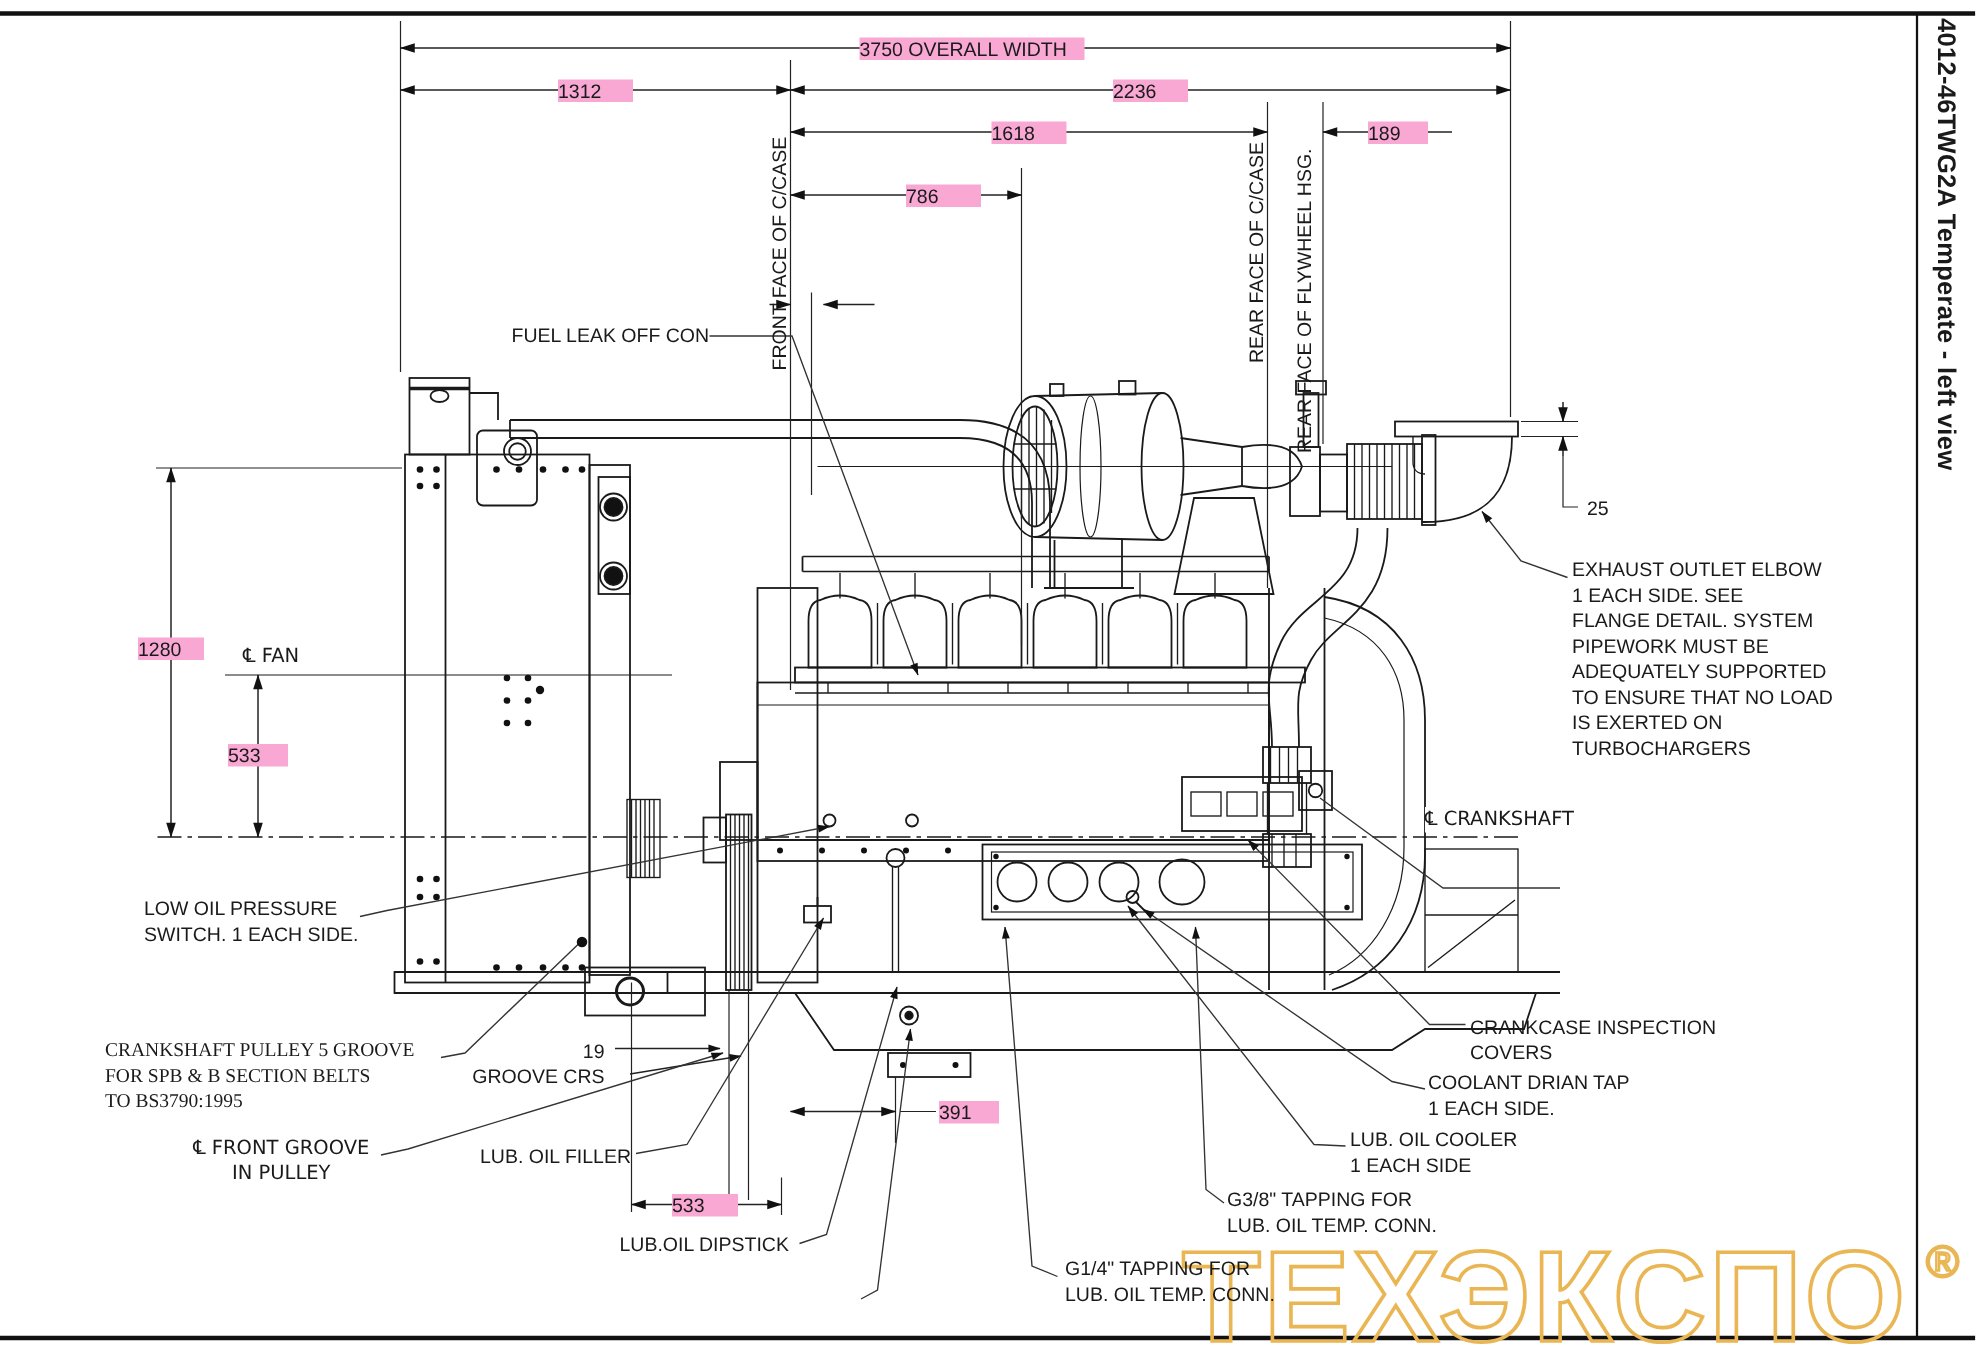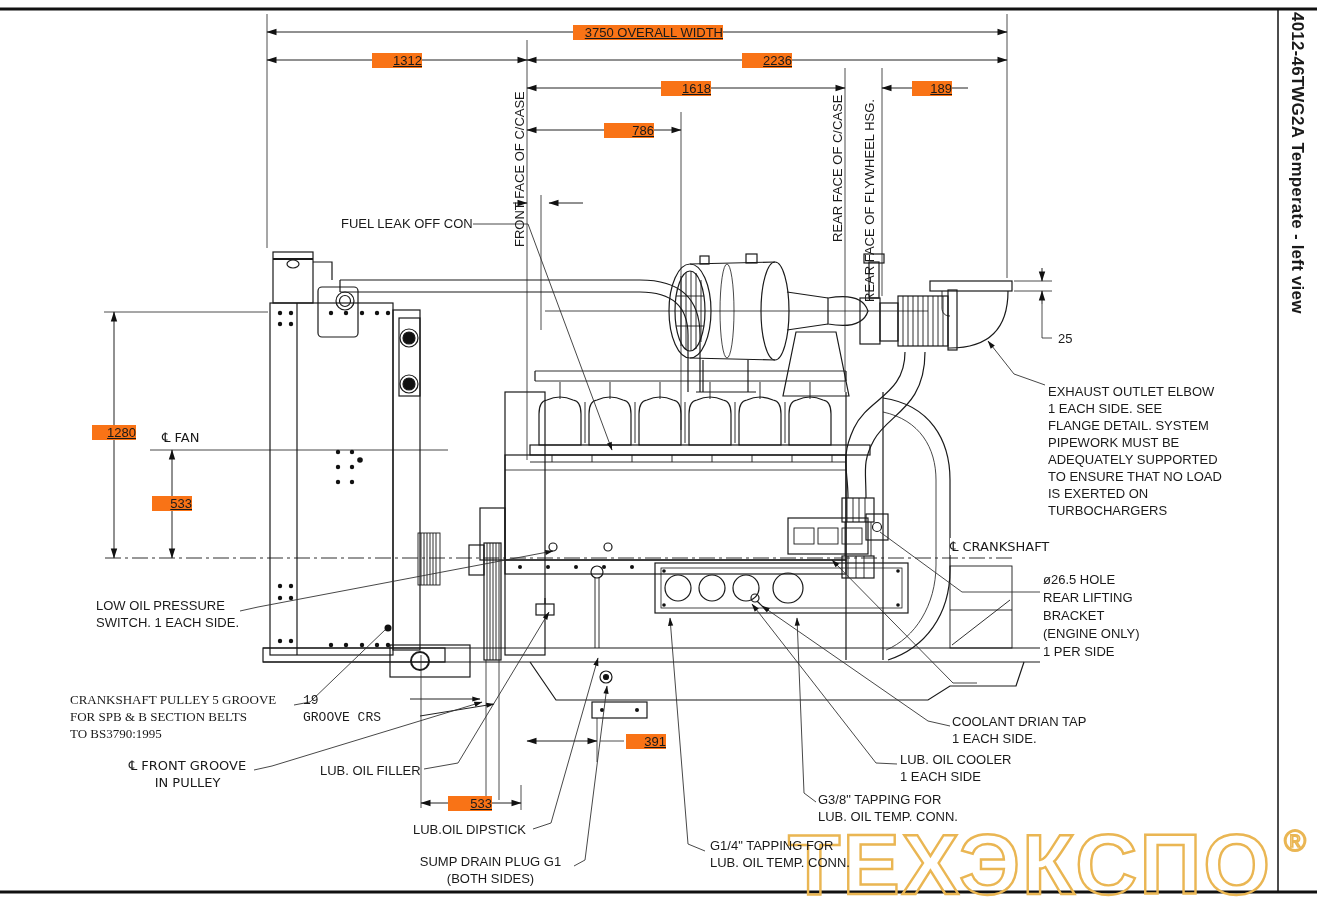--- a/index.html
+++ b/index.html
@@ -1,25 +1,25 @@
 <!DOCTYPE html>
 <html><head>
 <meta charset="utf-8">
 <style>
   html,body{margin:0;padding:0;background:#ffffff;}
   .stage{position:relative;width:1317px;height:900px;background:#fff;overflow:hidden;
          font-family:"Liberation Sans","DejaVu Sans",sans-serif;color:#1a1a1a;}
   svg{position:absolute;left:0;top:0;}
   .lbl{position:absolute;font-size:13px;line-height:17px;white-space:pre-line;color:#1a1a1a;}
-  .dimnum{background:#f97316;text-align:right;line-height:15px;text-decoration:underline;}
+  .dimnum{background:#f9a8d4;text-align:left;line-height:15px;}
   .vert{transform:rotate(-90deg);transform-origin:0 0;white-space:nowrap;}
   .cl{font-family:"DejaVu Sans","Liberation Sans",sans-serif;}
   .title-v{position:absolute;left:1307px;top:12px;transform:rotate(90deg);transform-origin:0 0;
            font-weight:bold;font-size:17px;white-space:nowrap;letter-spacing:.2px;}
-  .rt{font-family:Liberation Mono, monospace;}
+  .rt{text-align:right;}
   .ctr{text-align:center;}
 </style>
 </head>
 <body>
 
 <div class="stage">
 
 <svg width="1317" height="900" viewBox="0 0 1317 900">
   <defs>
     <marker id="arr" viewBox="0 0 10 8" refX="9.5" refY="4" markerWidth="11" markerHeight="8" orient="auto-start-reverse" markerUnits="userSpaceOnUse">
@@ -378,51 +378,46 @@
   <div class="lbl" style="left:1058px;top:330px;">25</div>
   <div class="lbl dimnum" style="left:92px;top:425px;width:44px;">1280</div>
   <div class="lbl cl" style="left:162px;top:429px;">℄ FAN</div>
   <div class="lbl dimnum" style="left:152px;top:496px;width:40px;">533</div>
   <div class="lbl cl" style="left:950px;top:538px;background:#fff;">℄ CRANKSHAFT</div>
 
   <div class="lbl vert" style="left:511px;top:247px;">FRONT FACE OF C/CASE</div>
   <div class="lbl vert" style="left:829px;top:242px;">REAR FACE OF C/CASE</div>
   <div class="lbl vert" style="left:861px;top:302px;">REAR FACE OF FLYWHEEL HSG.</div>
 
-  <div class="lbl" style="left:1048px;top:383px;">EXHAUST OUTLET ELBOW
+  <div class="lbl" style="left:1048px;top:371px;">EXHAUST OUTLET ELBOW
 1 EACH SIDE. SEE
 FLANGE DETAIL. SYSTEM
 PIPEWORK MUST BE
 ADEQUATELY SUPPORTED
 TO ENSURE THAT NO LOAD
 IS EXERTED ON
 TURBOCHARGERS</div>
-  <div class="lbl" style="left:1043px;top:571px;line-height:18px;">ø26.5 HOLE
-REAR LIFTING
-BRACKET
-(ENGINE ONLY)
-1 PER SIDE</div>
   <div class="lbl" style="left:96px;top:597px;">LOW OIL PRESSURE
 SWITCH. 1 EACH SIDE.</div>
   <div class="lbl" style="left:70px;top:691px;font-family:Liberation Serif, serif;">CRANKSHAFT PULLEY 5 GROOVE
 FOR SPB &amp; B SECTION BELTS
 TO BS3790:1995</div>
   <div class="lbl rt" style="left:303px;top:692px;width:100px;">19
 GROOVE CRS</div>
   <div class="lbl ctr cl" style="left:120px;top:757px;width:135px;">℄ FRONT GROOVE
 IN PULLEY</div>
   <div class="lbl" style="left:320px;top:762px;">LUB. OIL FILLER</div>
+  <div class="lbl" style="left:980px;top:676px;">CRANKCASE INSPECTION
+COVERS</div>
   <div class="lbl" style="left:952px;top:713px;">COOLANT DRIAN TAP
 1 EACH SIDE.</div>
   <div class="lbl" style="left:900px;top:751px;">LUB. OIL COOLER
 1 EACH SIDE</div>
   <div class="lbl dimnum" style="left:626px;top:734px;width:40px;">391</div>
   <div class="lbl" style="left:818px;top:791px;">G3/8" TAPPING FOR
 LUB. OIL TEMP. CONN.</div>
   <div class="lbl dimnum" style="left:448px;top:796px;width:44px;">533</div>
   <div class="lbl" style="left:413px;top:821px;">LUB.OIL DIPSTICK</div>
   <div class="lbl" style="left:710px;top:837px;">G1/4" TAPPING FOR
 LUB. OIL TEMP. CONN.</div>
-  <div class="lbl ctr" style="left:408px;top:853px;width:165px;">SUMP DRAIN PLUG G1
-(BOTH SIDES)</div>
 
   <div class="title-v">4012-46TWG2A Temperate - left view</div>
 </div>
 
 </body></html>

